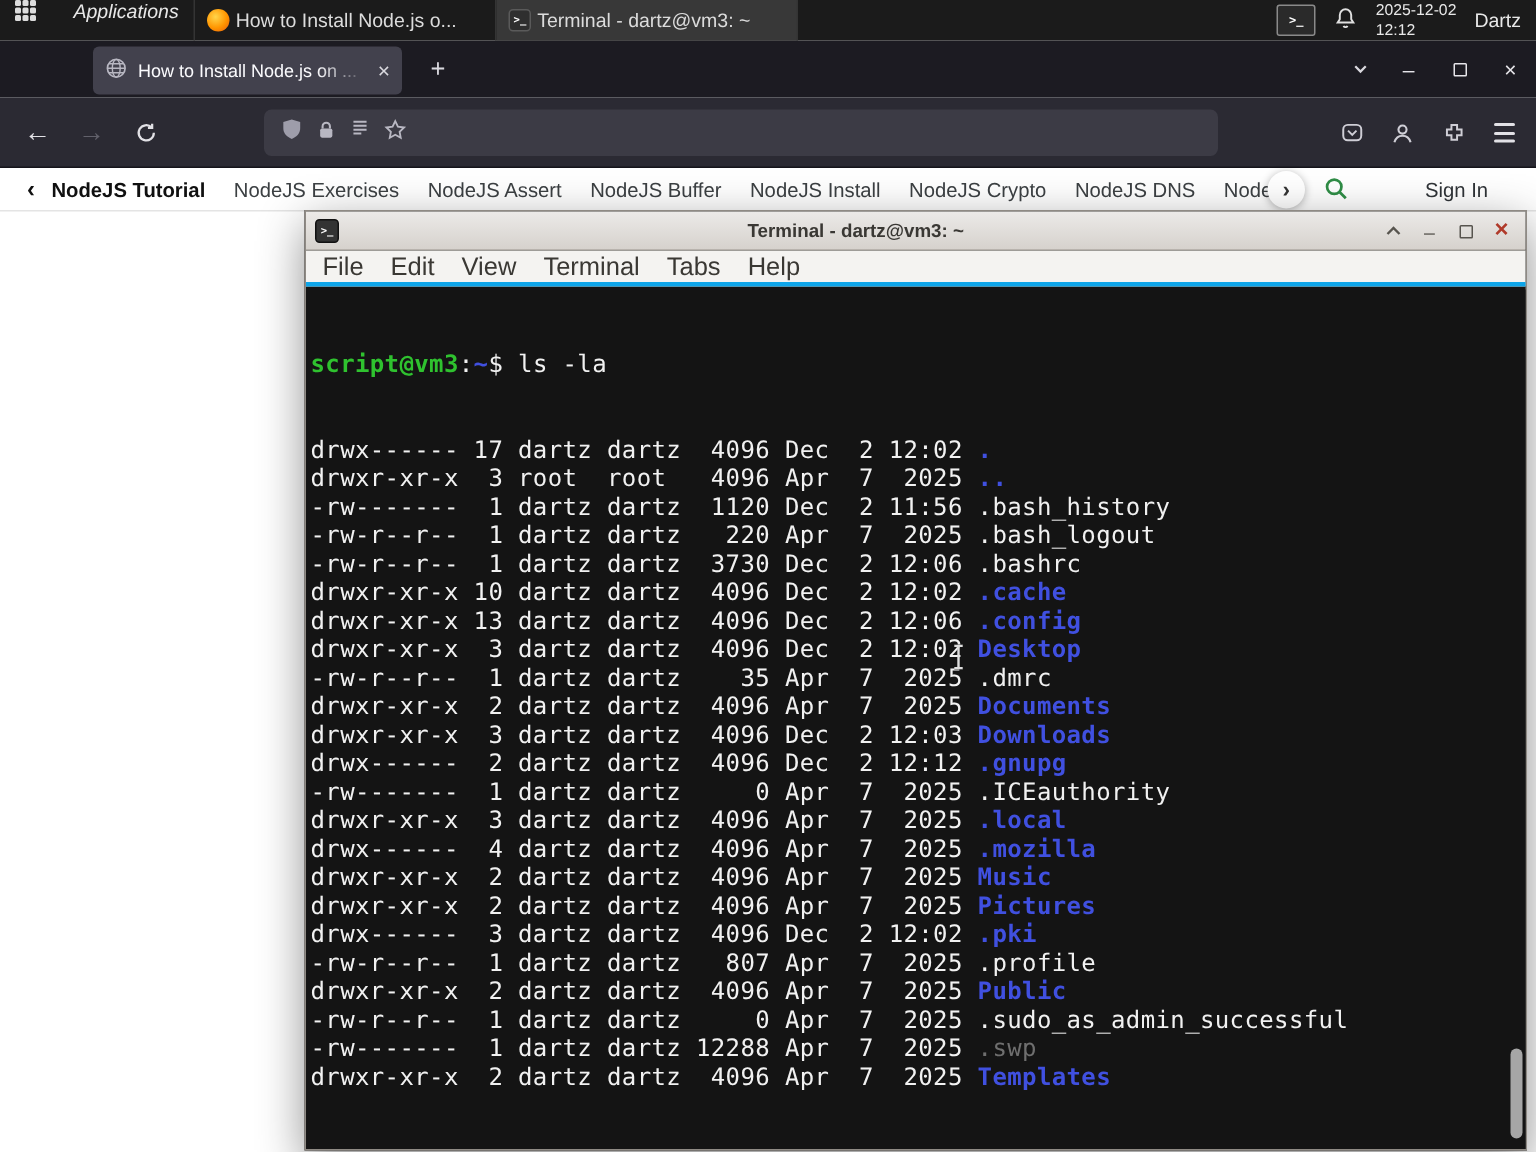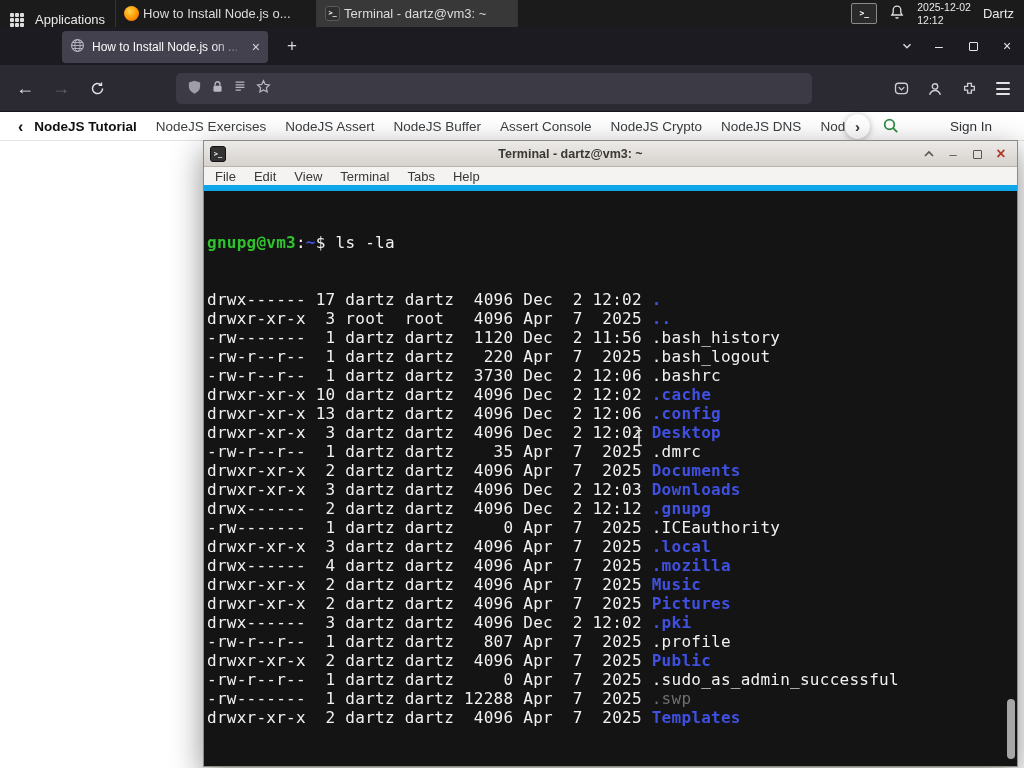--- a/index.html
+++ b/index.html
@@ -1,21 +1,21 @@
 <!DOCTYPE html>
 <html><head>
 <meta charset="utf-8">
 <style>
   * { box-sizing: border-box; margin: 0; padding: 0; }
   html, body { width: 1024px; height: 768px; }
   body { position: relative; overflow: hidden; background: #fff; font-family: "Liberation Sans", sans-serif; }
 
   
   #taskbar { position: absolute; top:0; left:0; width:1024px; height:27px; background:#1b1b1b; display:flex; align-items:stretch; color:#e8e8e8; font-size:13px; z-index:60; }
-  .tb-app { display:flex; align-items:flex-end; gap:11px; padding:0 10px; border-right:1px solid #343434; }
+  .tb-app { display:flex; align-items:flex-start; gap:25px; padding:0 10px; border-right:1px solid #343434;font-style:italic; }
   .grid-ico { width:14px; height:14px; display:grid; grid-template-columns:repeat(3,1fr); gap:1.5px; }
   .grid-ico i { background:#ddd; border-radius:1px; }
   #tb-windows { display:flex; align-items:stretch; }
   .tb-win { display:flex; align-items:center; gap:4px; width:201px; padding:0 8px; border-right:1px solid #343434; }
   .tb-win.active { background:#383838; }
   .tb-label { white-space:nowrap; overflow:hidden; color:#dcdcdc; }
   .tb-ico { flex:0 0 auto; width:15px; height:15px; border-radius:50%; }
   .tb-ico.firefox { background:radial-gradient(circle at 38% 35%, #ffd54a, #ff9500 55%, #e8590c); }
   .tb-ico.codium { background:radial-gradient(circle at 38% 35%, #6cc9f0, #2aa8e0 60%, #1a7fb5); }
   .tb-ico.terminal { border-radius:3px; background:#2f2f2f; border:1px solid #5a5a5a; color:#fff; font:bold 7px/12px "DejaVu Sans Mono", monospace; text-align:center; }
@@ -61,21 +61,21 @@
   #page { position:absolute; top:142px; left:0; width:1024px; height:626px; background:#fff; }
 
   
   #term { position:absolute; left:203px; top:140px; width:815px; height:627px; border:1px solid #8f8a84; box-shadow:0 10px 30px rgba(0,0,0,.45); background:#141414; z-index:40; }
   #term-title { height:26px; background:linear-gradient(#eceae8,#d6d2cd); display:flex; align-items:center; padding:0 6px; position:relative; border-bottom:1px solid #b8b3ad; }
   .ticon { width:16px; height:16px; border-radius:3px; background:#333; color:#fff; font:bold 7px/14px "DejaVu Sans Mono", monospace; text-align:center; border:1px solid #111; }
   .ttext { position:absolute; left:0; right:80px; text-align:center; font-size:12.5px; font-weight:bold; color:#3a3834; }
   .tt-btns { position:absolute; right:4px; top:0; height:26px; display:flex; align-items:center; }
   .tt-btn { width:24px; height:22px; display:flex; align-items:center; justify-content:center; color:#57544e; font-size:13px; }
   .tt-btn.close { color:#b03a2a; font-size:16px; font-weight:bold; }
-  #term-menu { height:24px; background:#f4f3f1; border-bottom:6px solid #0ea5e9; display:flex; align-items:center; font-size:13px; color:#3a3834; padding-left:2px; }
+  #term-menu { height:24px; background:#f4f3f1; border-bottom:3px solid #0ea5e9; display:flex; align-items:center; font-size:17px; color:#3a3834; padding-left:2px; }
   .menu-item { padding:0 9px; }
   #term-body { position:absolute; top:52px; left:0; right:0; bottom:0; background:#141414; overflow:hidden; padding:2px 0 0 3px; font-family:"DejaVu Sans Mono", monospace; font-size:16px; line-height:19px; letter-spacing:0.25px; white-space:pre; color:#f1f1f1; }
   .t-green { color:#2fc22f; font-weight:bold; }
   .t-blue  { color:#4050e0; font-weight:bold; }
   .n-dir   { color:#4050e0; font-weight:bold; }
   .n-plain { color:#f1f1f1; }
   .n-dim   { color:#6f6f6f; }
   #term-scroll { position:absolute; right:1px; top:54px; bottom:2px; width:10px; }
   #term-thumb { position:absolute; right:1px; bottom:5px; width:8px; height:60px; background:#a6a6a6; border-radius:4px; }
 
@@ -222,21 +222,21 @@
   </div>
 </div>
 
 <div id="gfgnav">
   <div id="gfg-items">
     <span class="gfg-chevron-left">‹</span>
   <span class="gfg-item first">NodeJS Tutorial</span>
       <span class="gfg-item">NodeJS Exercises</span>
       <span class="gfg-item">NodeJS Assert</span>
       <span class="gfg-item">NodeJS Buffer</span>
-      <span class="gfg-item">Assert Console</span>
+      <span class="gfg-item">NodeJS Install</span>
       <span class="gfg-item">NodeJS Crypto</span>
       <span class="gfg-item">NodeJS DNS</span>
       <span class="gfg-item">Node</span>
     </div>
   <div class="gfg-circle">
       <span>›</span>
     </div>
   <div class="gfg-search">
     <svg width="18" height="18" viewBox="0 0 18 18">
         <circle cx="7.5" cy="7.5" r="4.8" fill="none" stroke="#2f8d46" stroke-width="1.8"></circle>
@@ -271,21 +271,21 @@
   </div>
   <div id="term-menu">
       <span class="menu-item">File</span>
       <span class="menu-item">Edit</span>
       <span class="menu-item">View</span>
       <span class="menu-item">Terminal</span>
       <span class="menu-item">Tabs</span>
       <span class="menu-item">Help</span>
     </div>
   <div id="term-body">
-    <div class="tline"><span class="t-green">gnupg@vm3</span><span>:</span><span class="t-blue">~</span><span>$ </span><span>ls -la</span></div>
+    <div class="tline"><span class="t-green">script@vm3</span><span>:</span><span class="t-blue">~</span><span>$ </span><span>ls -la</span></div>
     <div id="term-listing"><div class="tline"><span>drwx------ 17 dartz dartz  4096 Dec  2 12:02 </span><span class="n-dir">.</span></div><div class="tline"><span>drwxr-xr-x  3 root  root   4096 Apr  7  2025 </span><span class="n-dir">..</span></div><div class="tline"><span>-rw-------  1 dartz dartz  1120 Dec  2 11:56 </span><span class="n-plain">.bash_history</span></div><div class="tline"><span>-rw-r--r--  1 dartz dartz   220 Apr  7  2025 </span><span class="n-plain">.bash_logout</span></div><div class="tline"><span>-rw-r--r--  1 dartz dartz  3730 Dec  2 12:06 </span><span class="n-plain">.bashrc</span></div><div class="tline"><span>drwxr-xr-x 10 dartz dartz  4096 Dec  2 12:02 </span><span class="n-dir">.cache</span></div><div class="tline"><span>drwxr-xr-x 13 dartz dartz  4096 Dec  2 12:06 </span><span class="n-dir">.config</span></div><div class="tline"><span>drwxr-xr-x  3 dartz dartz  4096 Dec  2 12:02 </span><span class="n-dir">Desktop</span></div><div class="tline"><span>-rw-r--r--  1 dartz dartz    35 Apr  7  2025 </span><span class="n-plain">.dmrc</span></div><div class="tline"><span>drwxr-xr-x  2 dartz dartz  4096 Apr  7  2025 </span><span class="n-dir">Documents</span></div><div class="tline"><span>drwxr-xr-x  3 dartz dartz  4096 Dec  2 12:03 </span><span class="n-dir">Downloads</span></div><div class="tline"><span>drwx------  2 dartz dartz  4096 Dec  2 12:12 </span><span class="n-dir">.gnupg</span></div><div class="tline"><span>-rw-------  1 dartz dartz     0 Apr  7  2025 </span><span class="n-plain">.ICEauthority</span></div><div class="tline"><span>drwxr-xr-x  3 dartz dartz  4096 Apr  7  2025 </span><span class="n-dir">.local</span></div><div class="tline"><span>drwx------  4 dartz dartz  4096 Apr  7  2025 </span><span class="n-dir">.mozilla</span></div><div class="tline"><span>drwxr-xr-x  2 dartz dartz  4096 Apr  7  2025 </span><span class="n-dir">Music</span></div><div class="tline"><span>drwxr-xr-x  2 dartz dartz  4096 Apr  7  2025 </span><span class="n-dir">Pictures</span></div><div class="tline"><span>drwx------  3 dartz dartz  4096 Dec  2 12:02 </span><span class="n-dir">.pki</span></div><div class="tline"><span>-rw-r--r--  1 dartz dartz   807 Apr  7  2025 </span><span class="n-plain">.profile</span></div><div class="tline"><span>drwxr-xr-x  2 dartz dartz  4096 Apr  7  2025 </span><span class="n-dir">Public</span></div><div class="tline"><span>-rw-r--r--  1 dartz dartz     0 Apr  7  2025 </span><span class="n-plain">.sudo_as_admin_successful</span></div><div class="tline"><span>-rw-------  1 dartz dartz 12288 Apr  7  2025 </span><span class="n-dim">.swp</span></div><div class="tline"><span>drwxr-xr-x  2 dartz dartz  4096 Apr  7  2025 </span><span class="n-dir">Templates</span></div></div>
   </div>
   <div id="term-scroll">
     <div id="term-thumb"></div>
   </div>
 </div>
 
 <div id="ibeam">
   <svg width="12" height="18" viewBox="0 0 12 18">
       <g stroke="#dedede" stroke-width="1.6" fill="none">

